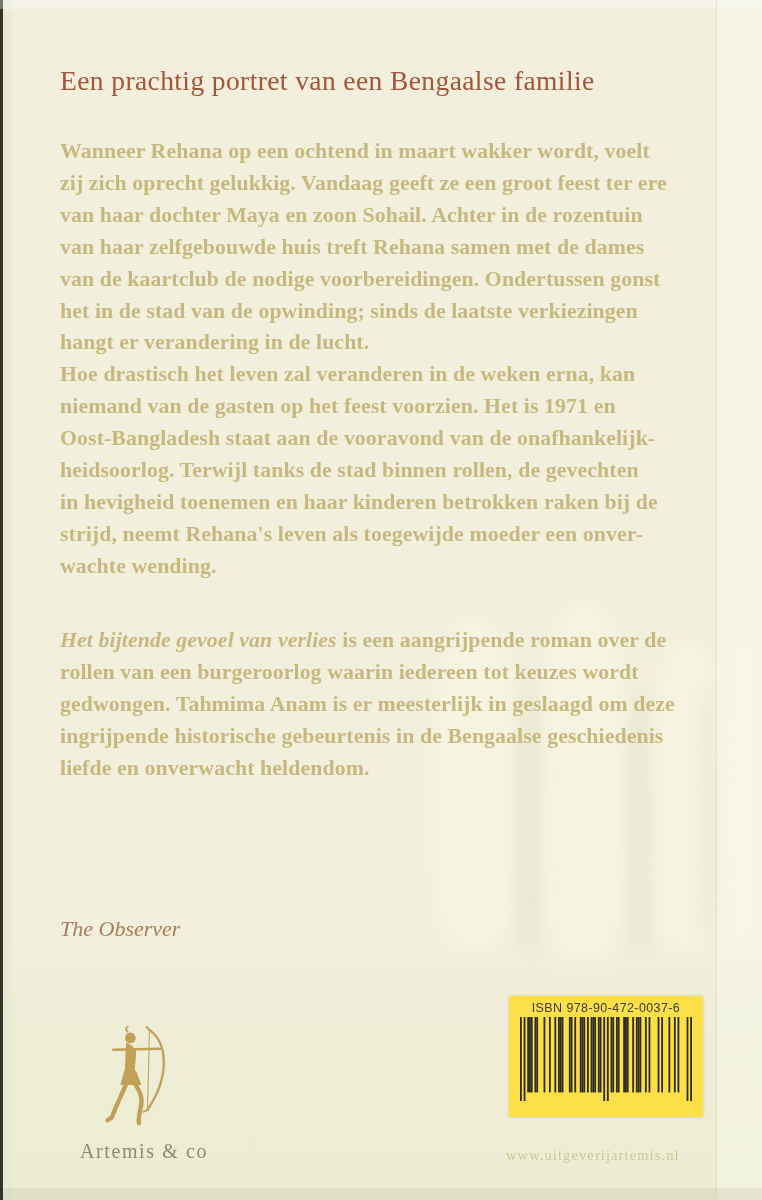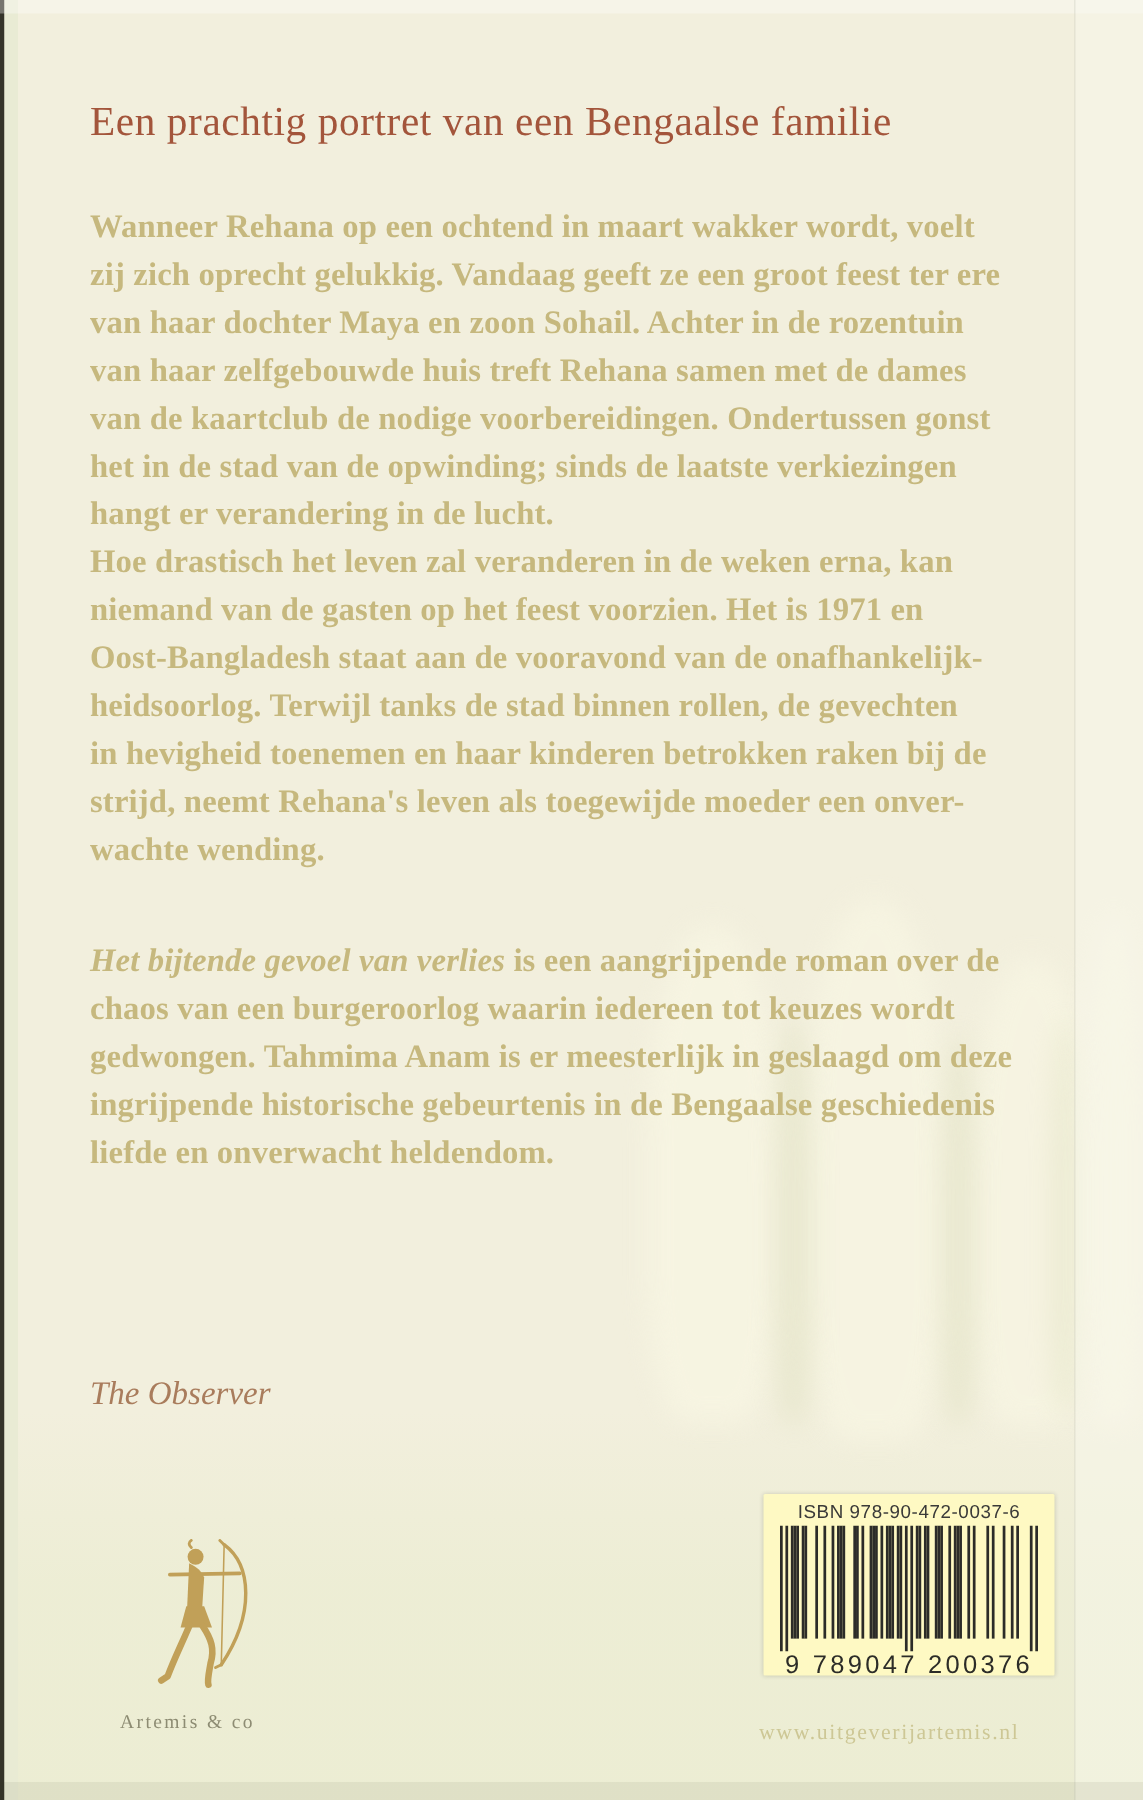--- a/index.html
+++ b/index.html
@@ -41,24 +41,24 @@
   .quote div{white-space:pre;}
   .quote-source{position:absolute;left:60px;top:916px;color:var(--quote,#a97c5c);
     font-size:22px;font-style:italic;white-space:pre;}
   em{font-style:italic;}
 
   .publisher-logo{position:absolute;left:102px;top:1026px;width:72px;height:100px;}
   .publisher-logo path,.publisher-logo line{stroke:var(--gold,#c1a058);fill:none;
     stroke-linecap:round;stroke-linejoin:round;}
   .publisher-logo .fill{fill:var(--gold,#c1a058);stroke:none;}
   .publisher-name{position:absolute;left:80px;top:1140px;width:160px;
-    font-size:13px;letter-spacing:1.6px;color:var(--publisher,#8d8c73);white-space:pre;}
+    font-size:20px;letter-spacing:1.6px;color:var(--publisher,#8d8c73);white-space:pre;}
 
   .barcode-box{position:absolute;left:509px;top:996px;width:194px;height:121px;
-    background:#fef9c3;border-radius:1px;box-shadow:0 0 3px rgba(40,40,20,.18);}
+    background:#fde047;border-radius:1px;box-shadow:0 0 3px rgba(40,40,20,.18);}
   .isbn-label{margin-top:5px;text-align:center;
     font-family:"Liberation Sans","DejaVu Sans",sans-serif;
     font-size:12.5px;letter-spacing:.4px;color:#3a3a38;}
   .bars{display:block;margin:2px auto 0;width:172px;height:84px;}
   .bars rect{fill:var(--ink,#2c2c28);}
   .barcode-digits{text-align:center;margin-top:-1px;
     font-family:"Liberation Sans","DejaVu Sans",sans-serif;
     font-size:17px;letter-spacing:2.2px;color:var(--ink,#2c2c28);white-space:pre;}
   .website{position:absolute;left:506px;top:1147px;width:200px;
     font-size:14.5px;letter-spacing:1.1px;color:var(--website,#cdc795);white-space:pre;}
@@ -84,21 +84,21 @@
 
   <div class="headline">Een prachtig portret van een Bengaalse familie</div>
 
   <div class="bodytext p12">
     <div><div>Wanneer Rehana op een ochtend in maart wakker wordt, voelt</div><div>zij zich oprecht gelukkig. Vandaag geeft ze een groot feest ter ere</div><div>van haar dochter Maya en zoon Sohail. Achter in de rozentuin</div><div>van haar zelfgebouwde huis treft Rehana samen met de dames</div><div>van de kaartclub de nodige voorbereidingen. Ondertussen gonst</div><div>het in de stad van de opwinding; sinds de laatste verkiezingen</div><div>hangt er verandering in de lucht.</div></div>
     <div><div>Hoe drastisch het leven zal veranderen in de weken erna, kan</div><div>niemand van de gasten op het feest voorzien. Het is 1971 en</div><div>Oost-Bangladesh staat aan de vooravond van de onafhankelijk-</div><div>heidsoorlog. Terwijl tanks de stad binnen rollen, de gevechten</div><div>in hevigheid toenemen en haar kinderen betrokken raken bij de</div><div>strijd, neemt Rehana's leven als toegewijde moeder een onver-</div><div>wachte wending.</div></div>
   </div>
 
   <div class="bodytext p3">
     <div class="line"><em>Het bijtende gevoel van verlies</em><span> is een aangrijpende roman over de</span></div>
-    <div><div>chaos van een burgeroorlog waarin iedereen tot keuzes wordt</div><div>gedwongen. Tahmima Anam is er meesterlijk in geslaagd om deze</div><div>ingrijpende historische gebeurtenis in de Bengaalse geschiedenis</div><div>liefde en onverwacht heldendom.</div></div>
+    <div><div>rollen van een burgeroorlog waarin iedereen tot keuzes wordt</div><div>gedwongen. Tahmima Anam is er meesterlijk in geslaagd om deze</div><div>ingrijpende historische gebeurtenis in de Bengaalse geschiedenis</div><div>liefde en onverwacht heldendom.</div></div>
   </div>
 
   <div class="quote-source">The Observer</div>
 
   <svg class="publisher-logo" viewBox="0 0 70 105">
 
     <path d="M47 4 C 66 18, 69 52, 45 88" stroke-width="2.4"></path>
     <path d="M47 4 l-3 -3 M45 88 l-4 2" stroke-width="2"></path>
 
     <line x1="47" y1="4" x2="45" y2="88" stroke-width="1.1"></line>
@@ -162,17 +162,16 @@
         <rect x="69" y="0" width="1" height="79"></rect>
         <rect x="71" y="0" width="1" height="79"></rect>
         <rect x="76" y="0" width="1" height="79"></rect>
         <rect x="78" y="0" width="1" height="79"></rect>
         <rect x="82" y="0" width="1" height="79"></rect>
         <rect x="85" y="0" width="1" height="79"></rect>
         <rect x="87" y="0" width="1" height="79"></rect>
         <rect x="92" y="0" width="1" height="88"></rect>
         <rect x="94" y="0" width="1" height="88"></rect>
       </svg>
-    <div class="barcode-digits">9 789047 200376</div>
   </div>
   <div class="website">www.uitgeverijartemis.nl</div>
 
 </div>
 
 </body></html>

